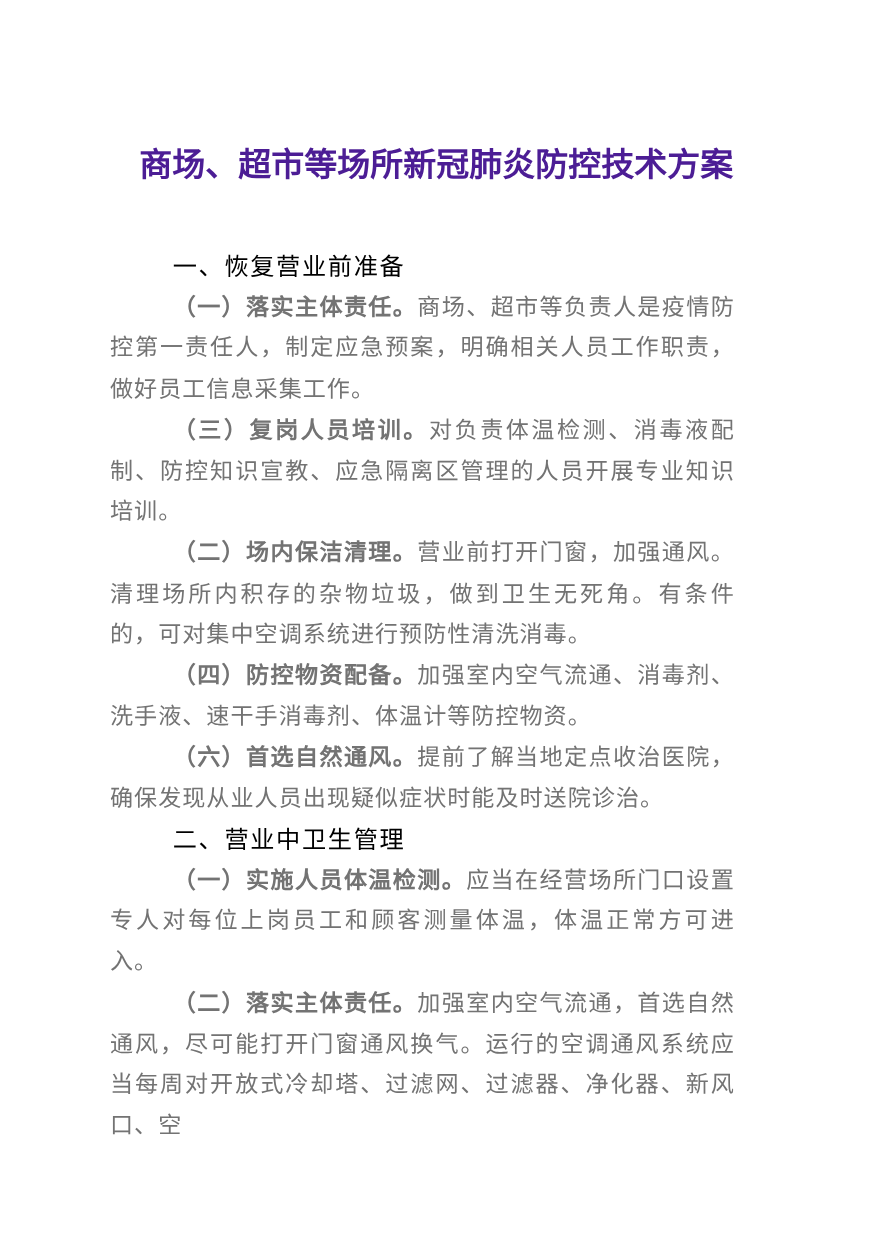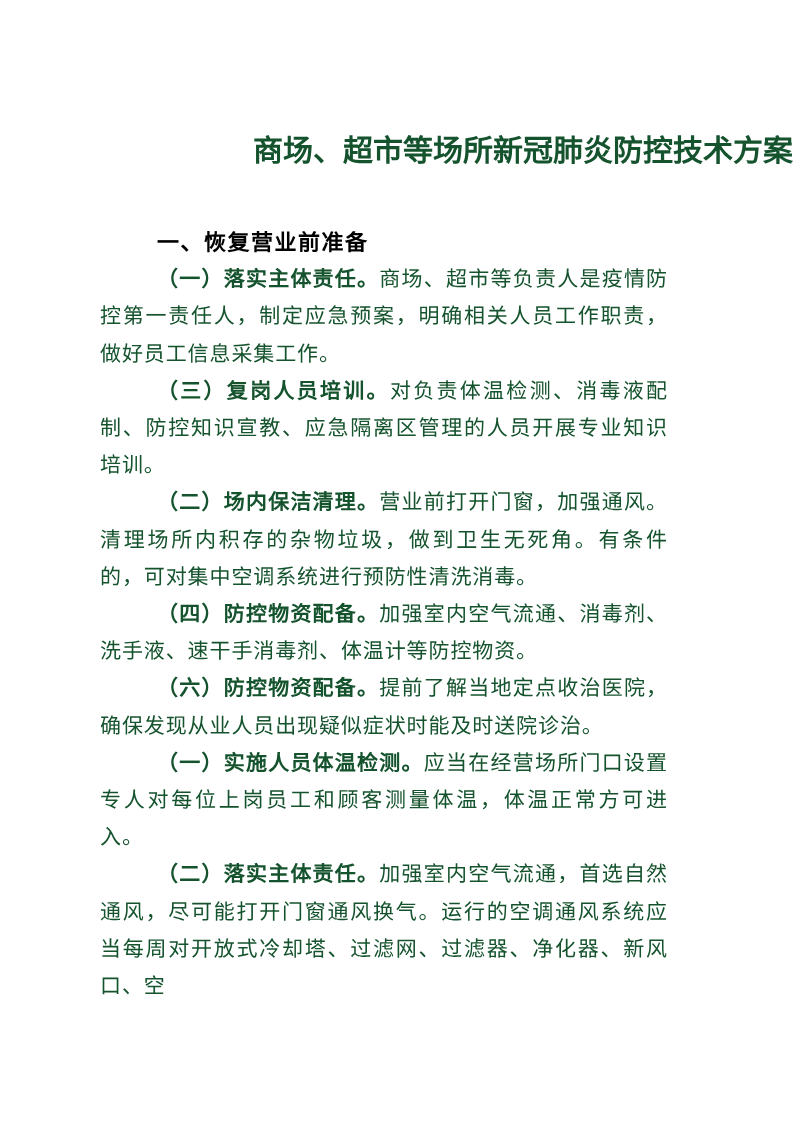--- a/index.html
+++ b/index.html
@@ -13,57 +13,57 @@
     height: 1122px;
     margin: 0 auto;
     background: #ffffff;
     color: #000000;
     overflow: hidden;
   }
   
   .doc-title {
     margin: 130px 0 0 0;
     padding: 0;
-    text-align: right;
+    text-align: center;
     font-family: "Liberation Sans", "DejaVu Sans", sans-serif;
     font-weight: 700;
     font-size: 30px;
     line-height: 42px;
     letter-spacing: 0px;
-    color: #14532d;
+    color: #4c1d95;
     white-space: nowrap;
   }
   .doc-body {
     padding: 0 125px 0 100px;
   }
   
   .section-heading {
     margin: 0;
     padding: 0 0 0 57px;
     font-family: "Liberation Sans", "DejaVu Sans", sans-serif;
-    font-weight: 700;
+    font-weight: 400;
     font-size: 22px;
     line-height: 37.2px;
     letter-spacing: 1.5px;
     color: #000000;
   }
   .section-heading.first {
     margin-top: 52px;
   }
   
   .para {
     margin: 0;
     padding: 0;
     font-family: "Liberation Serif", "DejaVu Serif", serif;
     font-size: 21px;
     line-height: 37.2px;
     letter-spacing: 0.9px;
     text-align: justify;
     text-indent: 57px;
-    color: #14532d;
+    color: #737373;
   }
   
   .para .lead {
     font-weight: 700;
   }
 </style>
 </head>
 <body>
 
 <div class="page">
@@ -76,21 +76,22 @@
 
     <p class="para"><span class="lead">（一）落实主体责任。</span><span>商场、超市等负责人是疫情防控第一责任人，制定应急预案，明确相关人员工作职责，做好员工信息采集工作。</span></p>
 
     <p class="para"><span class="lead">（三）复岗人员培训。</span><span>对负责体温检测、消毒液配制、防控知识宣教、应急隔离区管理的人员开展专业知识培训。</span></p>
 
     <p class="para"><span class="lead">（二）场内保洁清理。</span><span>营业前打开门窗，加强通风。清理场所内积存的杂物垃圾，做到卫生无死角。有条件的，可对集中空调系统进行预防性清洗消毒。</span></p>
 
     <p class="para"><span class="lead">（四）防控物资配备。</span><span>加强室内空气流通、消毒剂、洗手液、速干手消毒剂、体温计等防控物资。</span></p>
 
 
-    <p class="para"><span class="lead">（六）防控物资配备。</span><span>提前了解当地定点收治医院，确保发现从业人员出现疑似症状时能及时送院诊治。</span></p>
+    <p class="para"><span class="lead">（六）首选自然通风。</span><span>提前了解当地定点收治医院，确保发现从业人员出现疑似症状时能及时送院诊治。</span></p>
 
+    <h2 class="section-heading">二、营业中卫生管理</h2>
 
     <p class="para"><span class="lead">（一）实施人员体温检测。</span><span>应当在经营场所门口设置专人对每位上岗员工和顾客测量体温，体温正常方可进入。</span></p>
 
     <p class="para"><span class="lead">（二）落实主体责任。</span><span>加强室内空气流通，首选自然通风，尽可能打开门窗通风换气。运行的空调通风系统应当每周对开放式冷却塔、过滤网、过滤器、净化器、新风口、空</span></p>
 
   </div>
 </div>
 
 </body></html>

